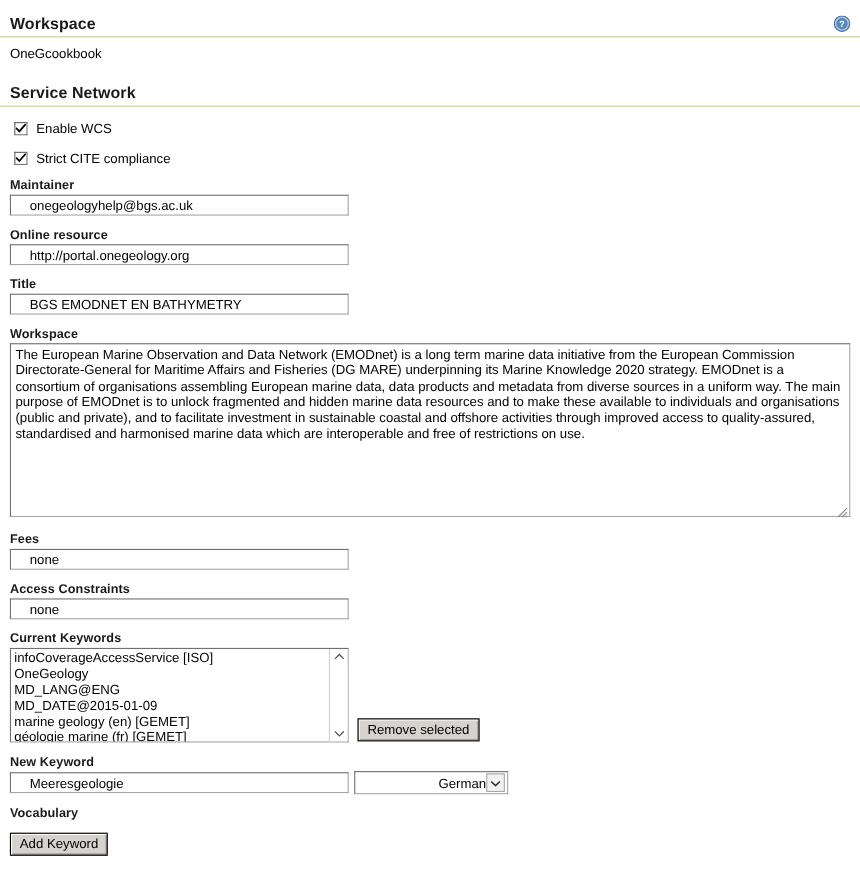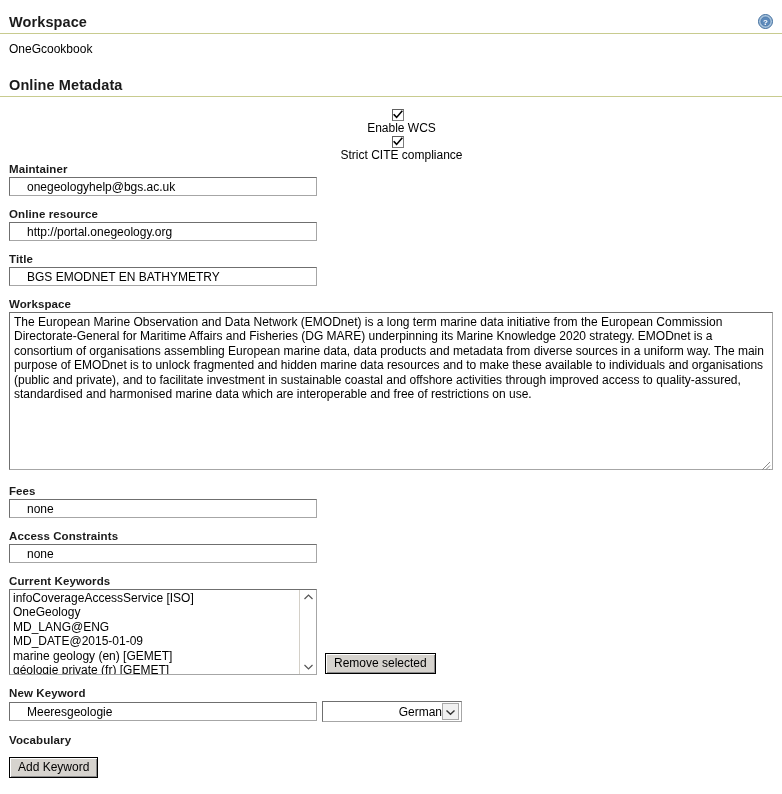--- a/index.html
+++ b/index.html
@@ -69,21 +69,20 @@
 
   .spacer-lg { height: 21px; }
 
   
   .cb-row {
     display: flex;
     align-items: center;
     padding-left: 13px;
     margin-top: 12px;
     height: 15px;
-    flex-direction: column;
   }
   .cb {
     width: 12px;
     height: 12px;
     border: 1px solid #7b7b7b;
     border-top-color: #606060;
     border-left-color: #606060;
     background: #ffffff;
     box-sizing: border-box;
     position: relative;
@@ -298,21 +297,21 @@
         <text x="7.5" y="10.8" font-family="Liberation Sans, sans-serif" font-size="8" font-weight="bold" fill="#ffffff" text-anchor="middle">?</text>
       </svg>
     </span>
   </div>
 
   <div class="ws-name">OneGcookbook</div>
 
   <div class="spacer-lg"></div>
 
   
-  <div class="section-head">Online Metadata</div>
+  <div class="section-head">Service Network</div>
 
   
   <div class="cb-row">
     <span class="cb">
       <svg width="10" height="10" viewBox="0 0 10 10" xmlns="http://www.w3.org/2000/svg">
         <path d="M1.2 4.8 L3.6 7.4 L8.8 1.4" stroke="#000000" stroke-width="1.6" fill="none" stroke-linecap="square"></path>
       </svg>
     </span>
     <span class="cb-label">Enable WCS</span>
   </div>
@@ -360,21 +359,21 @@
   
   <div class="field-label">Current Keywords</div>
   <div class="kw-row">
     <div class="kw-list">
       <div class="kw-items">
         <div class="kw-item">infoCoverageAccessService [ISO]</div>
         <div class="kw-item">OneGeology</div>
         <div class="kw-item">MD_LANG@ENG</div>
         <div class="kw-item">MD_DATE@2015-01-09</div>
         <div class="kw-item">marine geology (en) [GEMET]</div>
-        <div class="kw-item">géologie private (fr) [GEMET]</div>
+        <div class="kw-item">géologie marine (fr) [GEMET]</div>
       </div>
       <div class="kw-scroll">
         <span class="arrow">
           <svg width="11" height="9" viewBox="0 0 11 9" xmlns="http://www.w3.org/2000/svg">
             <path d="M1.5 6 L5.5 2 L9.5 6" stroke="#555555" stroke-width="1.2" fill="none"></path>
           </svg>
         </span>
         <span class="track"></span>
         <span class="arrow">
           <svg width="11" height="9" viewBox="0 0 11 9" xmlns="http://www.w3.org/2000/svg">

